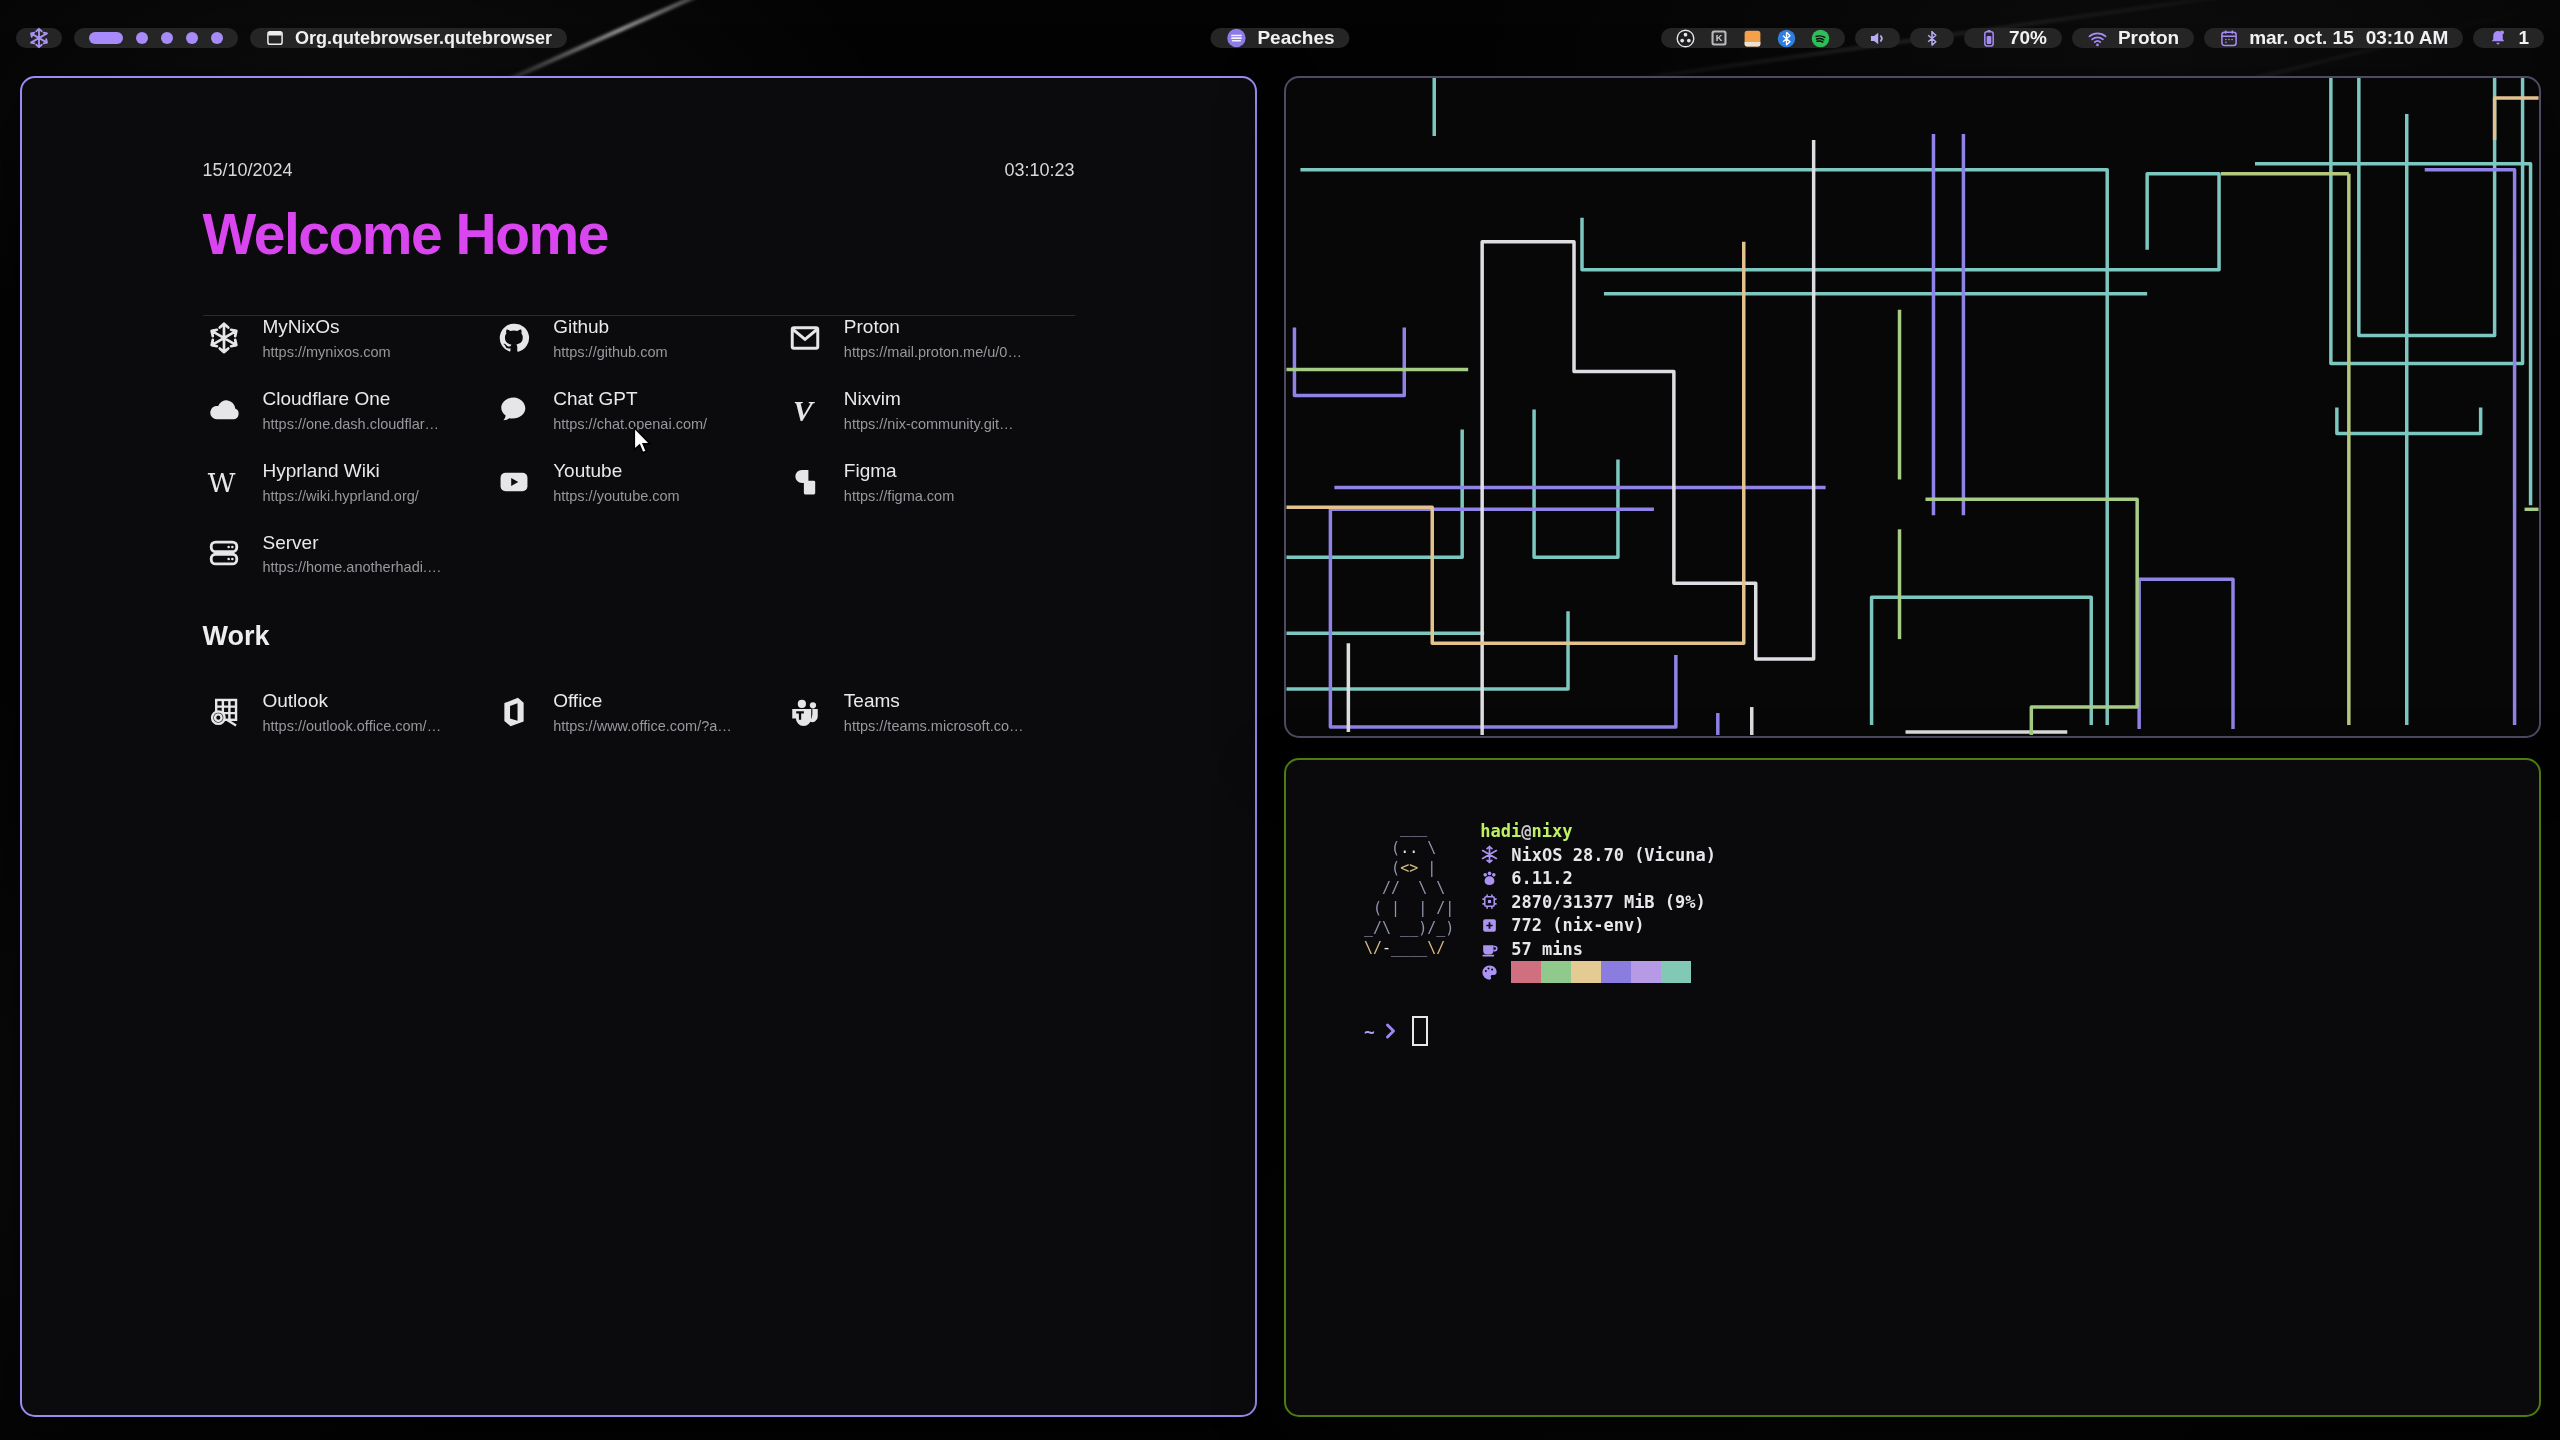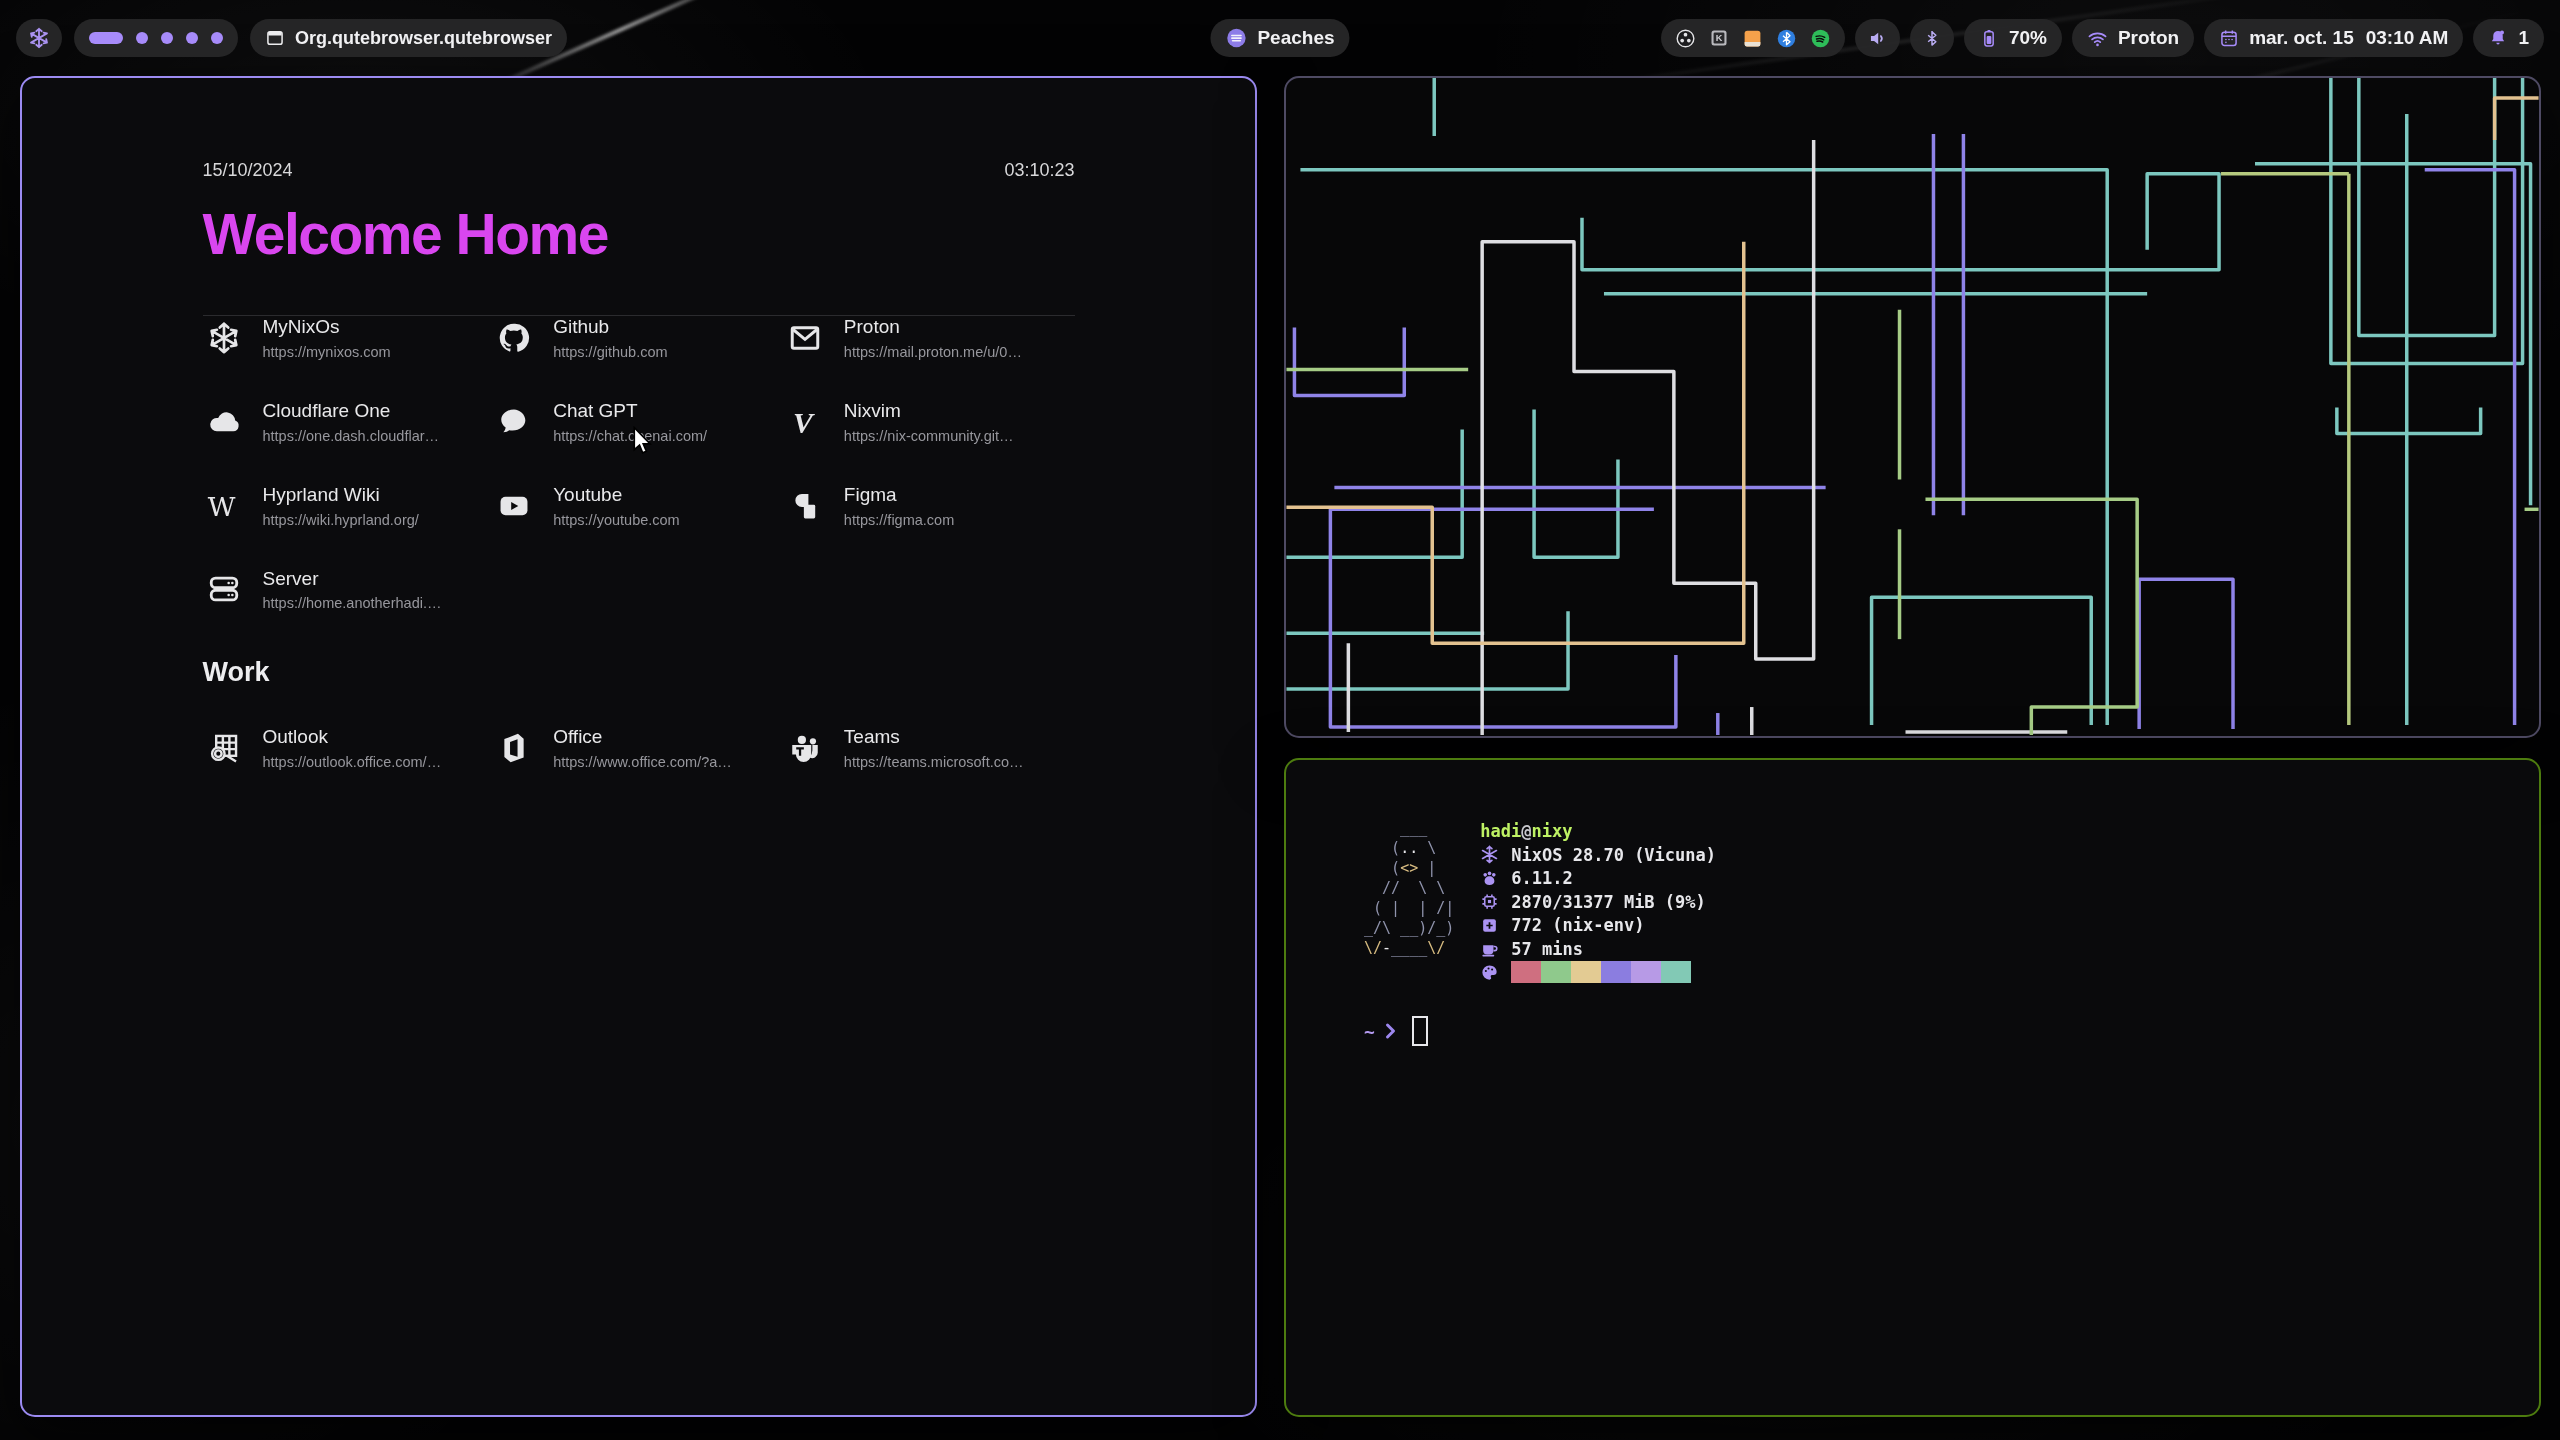--- a/index.html
+++ b/index.html
@@ -17,21 +17,21 @@
   .streak{position:absolute;height:4px;border-radius:4px;filter:blur(1.5px);
     background:linear-gradient(90deg,transparent,rgba(255,255,255,.8),transparent);}
   .streak.s1{width:320px;left:460px;top:28px;transform:rotate(-24deg);opacity:.75;}
   .streak.s2{width:900px;left:1450px;top:40px;transform:rotate(-8deg);opacity:.12;}
   .streak.s3{width:700px;left:1850px;top:90px;transform:rotate(-14deg);opacity:.09;}
   .streak.s4{width:500px;left:40px;top:260px;transform:rotate(30deg);opacity:.06;}
 
   
   .topbar{position:absolute;left:0;top:0;width:2560px;height:76px;display:flex;
     align-items:center;padding:0 16px;box-sizing:border-box;z-index:5;}
-  .pill{background:rgba(38,38,40,.96);border-radius:20px;height:38px;display:flex;
+  .pill{background:rgba(38,38,40,.96);border-radius:20px;height:20px;display:flex;
     align-items:center;gap:10px;padding:0 15px;font-size:19px;font-weight:700;color:#f1f1f3;}
   .pill.icon-only{padding:0 12px;}
   .left-group,.right-group{display:flex;align-items:center;gap:12px;}
   .right-group{margin-left:auto;gap:10px;}
   .center-pill{position:absolute;left:50%;transform:translateX(-50%);}
   .ws{display:inline-block;width:12px;height:12px;border-radius:7px;background:#a78bfa;}
   .ws.active{width:34px;}
   .wsbox{gap:13px;}
   .tray{gap:13px;padding:0 14px;}
   .tray svg{display:block;}
@@ -47,21 +47,21 @@
     border:2px solid #4e4a63;background:#070708;overflow:hidden;}
   .win.termwin{left:1284px;top:758px;width:1257px;height:659px;
     border:2px solid #4d7c0f;background:#0a0a0c;overflow:hidden;}
 
   
   .sp-content{width:872px;margin:0 auto;padding-top:82px;}
   .sp-daterow{display:flex;justify-content:space-between;font-size:18px;color:#d8d8da;}
   .sp-title{margin:20px 0 0;font-size:57px;font-weight:700;letter-spacing:-1.5px;color:#d946ef;}
   .sp-divider{height:1px;background:#2b2b2e;margin-top:48px;}
   .sec-heading{font-size:27px;font-weight:700;color:#ededef;margin:46px 0 38px;}
-  .bm-grid{display:grid;grid-template-columns:repeat(3,1fr);row-gap:40px;}
+  .bm-grid{display:grid;grid-template-columns:repeat(3,1fr);row-gap:28px;}
   .bm-item{display:flex;align-items:center;gap:18px;cursor:pointer;}
   .bm-ico{width:42px;height:42px;display:flex;align-items:center;justify-content:center;
     color:#e6e6e8;flex:0 0 42px;}
   .bm-ico svg{width:34px;height:34px;}
   .bm-name{font-size:19px;font-weight:500;color:#e9e9eb;line-height:1.15;}
   .bm-url{font-size:14.5px;color:#97979d;margin-top:6px;}
 
   
   .pipes-svg{position:absolute;inset:0;}
 

